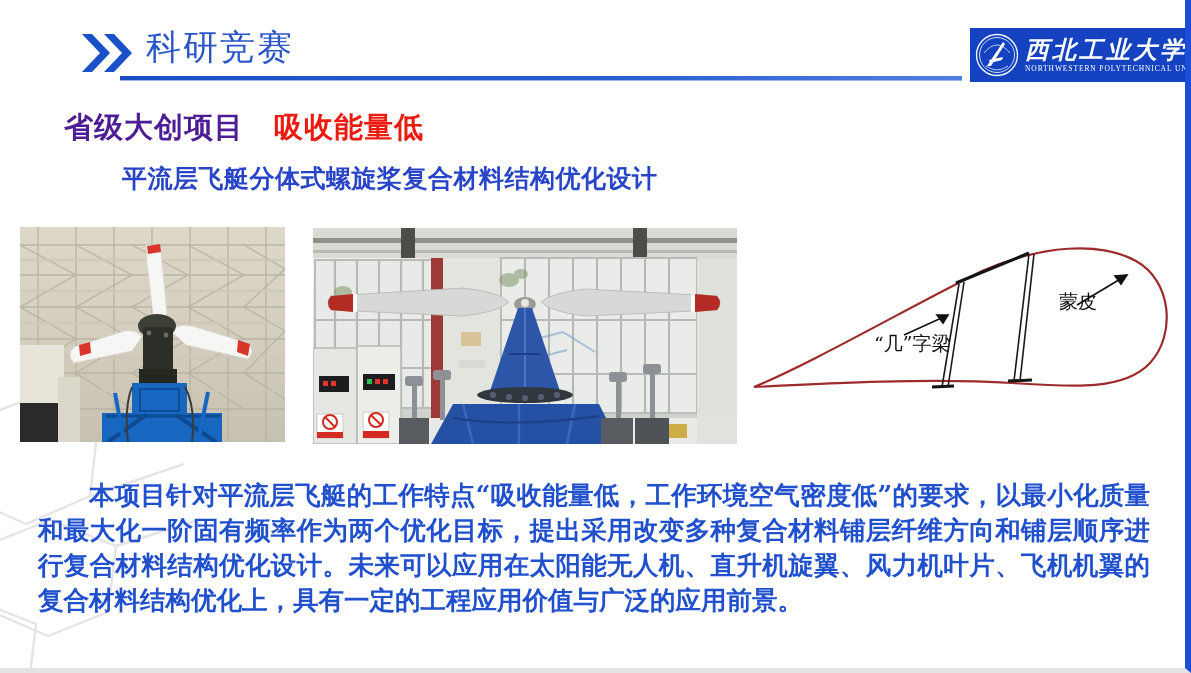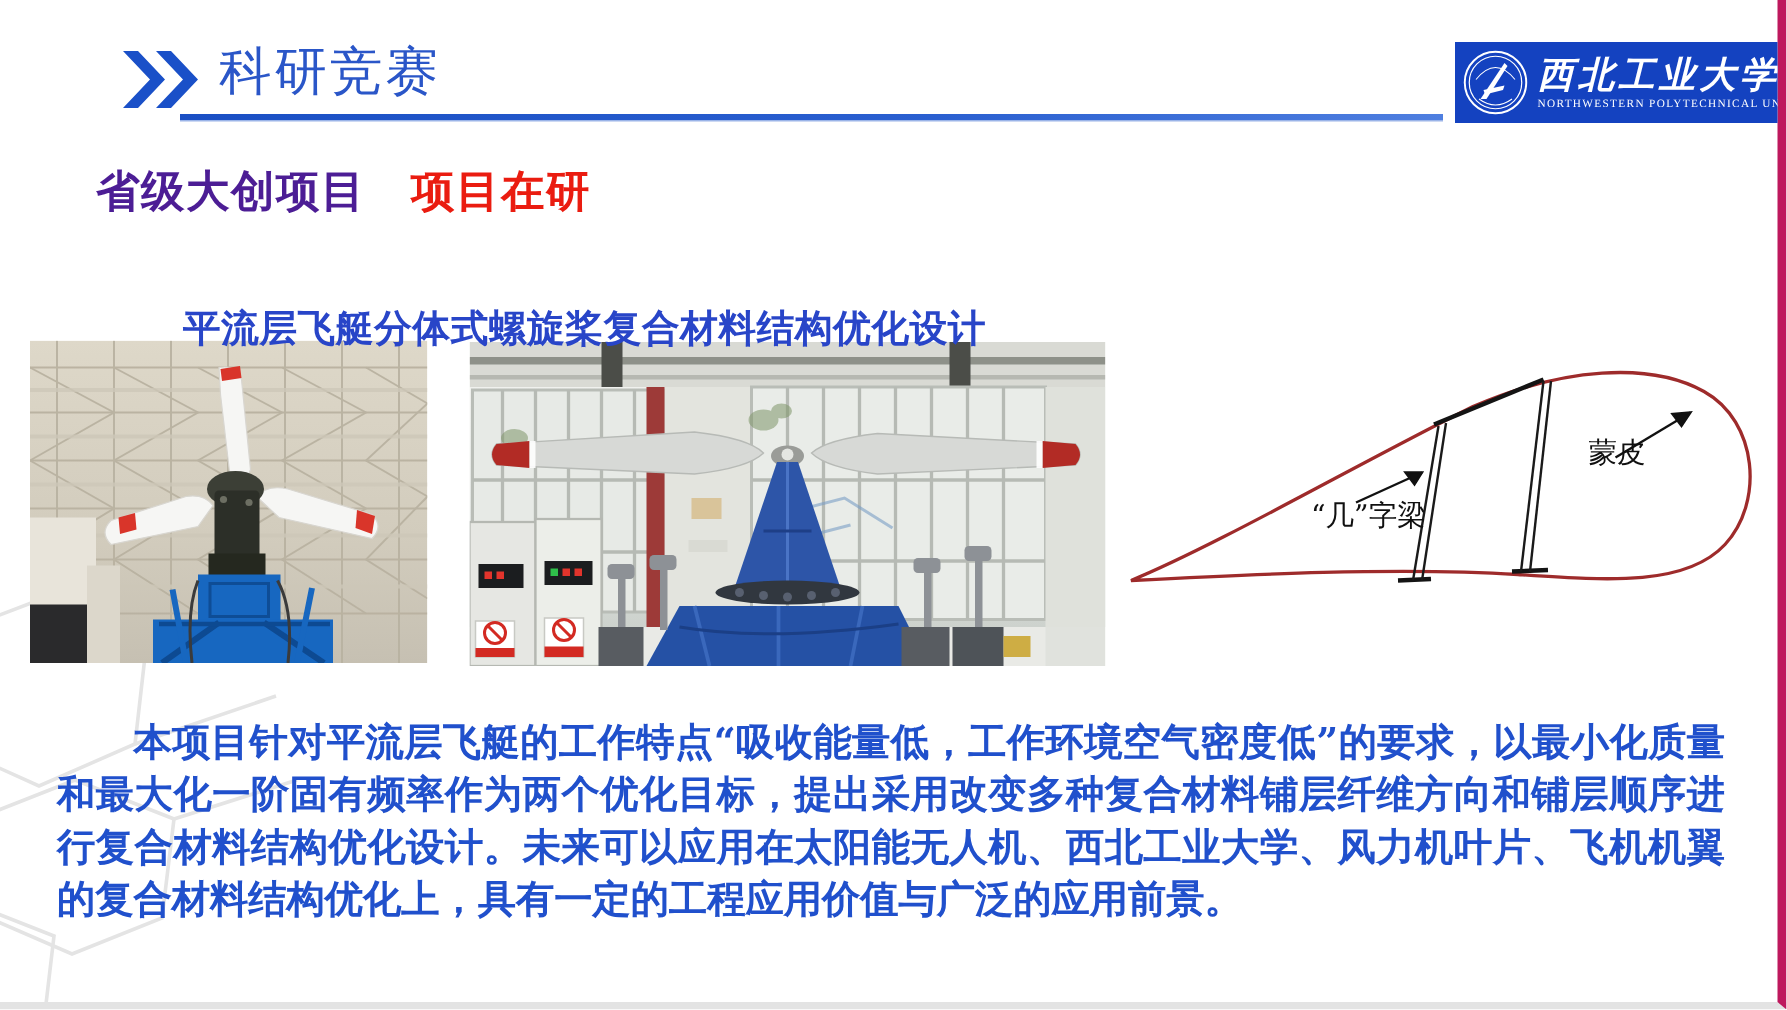--- a/index.html
+++ b/index.html
@@ -10,21 +10,21 @@
   }
   body {
     font-family: "Liberation Serif", "DejaVu Serif", serif;
   }
   #slide {
     position: relative;
     width: 1191px;
     height: 673px;
     background: #ffffff;
     overflow: hidden;
-    border-right: 6px solid #be185d;
+    border-right: 6px solid #1d4ed8;
     border-bottom: 5px solid #e3e3e3;
     box-sizing: border-box;
   }
 
   
   .watermark {
     position: absolute;
     left: -70px;
     top: 400px;
     width: 330px;
@@ -142,21 +142,20 @@
     position: absolute;
     left: 122px;
     top: 162px;
     font-family: "DejaVu Serif", "Liberation Serif", serif;
     font-size: 25px;
     font-weight: bold;
     color: #2845c8;
     letter-spacing: 0.5px;
     white-space: nowrap;
     z-index: 3;
-    margin-top: 40px;
   }
 
   
   .photo {
     position: absolute;
     overflow: hidden;
     z-index: 2;
   }
   #photo-propeller-3blade {
     left: 20px;
@@ -244,21 +243,21 @@
       <path d="M 11 33 Q 22 41 33 33" fill="none" stroke="#ffffff" stroke-width="0.7"></path>
     </svg>
     <div class="logo-textblock">
       <div class="logo-cn">西北工业大学</div>
       <div class="logo-en">NORTHWESTERN POLYTECHNICAL UNIVERSITY</div>
     </div>
   </div>
 
   <div class="project-line">
     <span class="project-name">省级大创项目</span>
-    <span class="project-status">项目在研</span>
+    <span class="project-status">吸收能量低</span>
   </div>
   <div class="project-subtitle">平流层飞艇分体式螺旋桨复合材料结构优化设计</div>
 
   <div class="photo" id="photo-propeller-3blade">
     <svg width="265" height="215" viewBox="0 0 265 215">
       <defs>
         <linearGradient id="hangarRoof" x1="0" y1="0" x2="0" y2="1">
           <stop offset="0%" stop-color="#ded8c9"></stop>
           <stop offset="60%" stop-color="#d2ccbd"></stop>
           <stop offset="100%" stop-color="#c6c0b2"></stop>
@@ -455,15 +454,15 @@
     </g>
 
     <g stroke="#111111" stroke-width="1.6" fill="#111111">
       <path d="M 325 70 L 375 40" fill="none"></path>
       <path d="M 375 40 L 363 41 L 369 49 Z"></path>
     </g>
   </svg>
   <div class="diagram-label" id="label-spar">“几”字梁</div>
   <div class="diagram-label" id="label-skin">蒙皮</div>
 
-  <div class="body-text">本项目针对平流层飞艇的工作特点“吸收能量低，工作环境空气密度低”的要求，以最小化质量和最大化一阶固有频率作为两个优化目标，提出采用改变多种复合材料铺层纤维方向和铺层顺序进行复合材料结构优化设计。未来可以应用在太阳能无人机、西北工业大学、风力机叶片、飞机机翼的复合材料结构优化上，具有一定的工程应用价值与广泛的应用前景。</div>
+  <div class="body-text">本项目针对平流层飞艇的工作特点“吸收能量低，工作环境空气密度低”的要求，以最小化质量和最大化一阶固有频率作为两个优化目标，提出采用改变多种复合材料铺层纤维方向和铺层顺序进行复合材料结构优化设计。未来可以应用在太阳能无人机、直升机旋翼、风力机叶片、飞机机翼的复合材料结构优化上，具有一定的工程应用价值与广泛的应用前景。</div>
 
 </div>
 
 </body></html>

